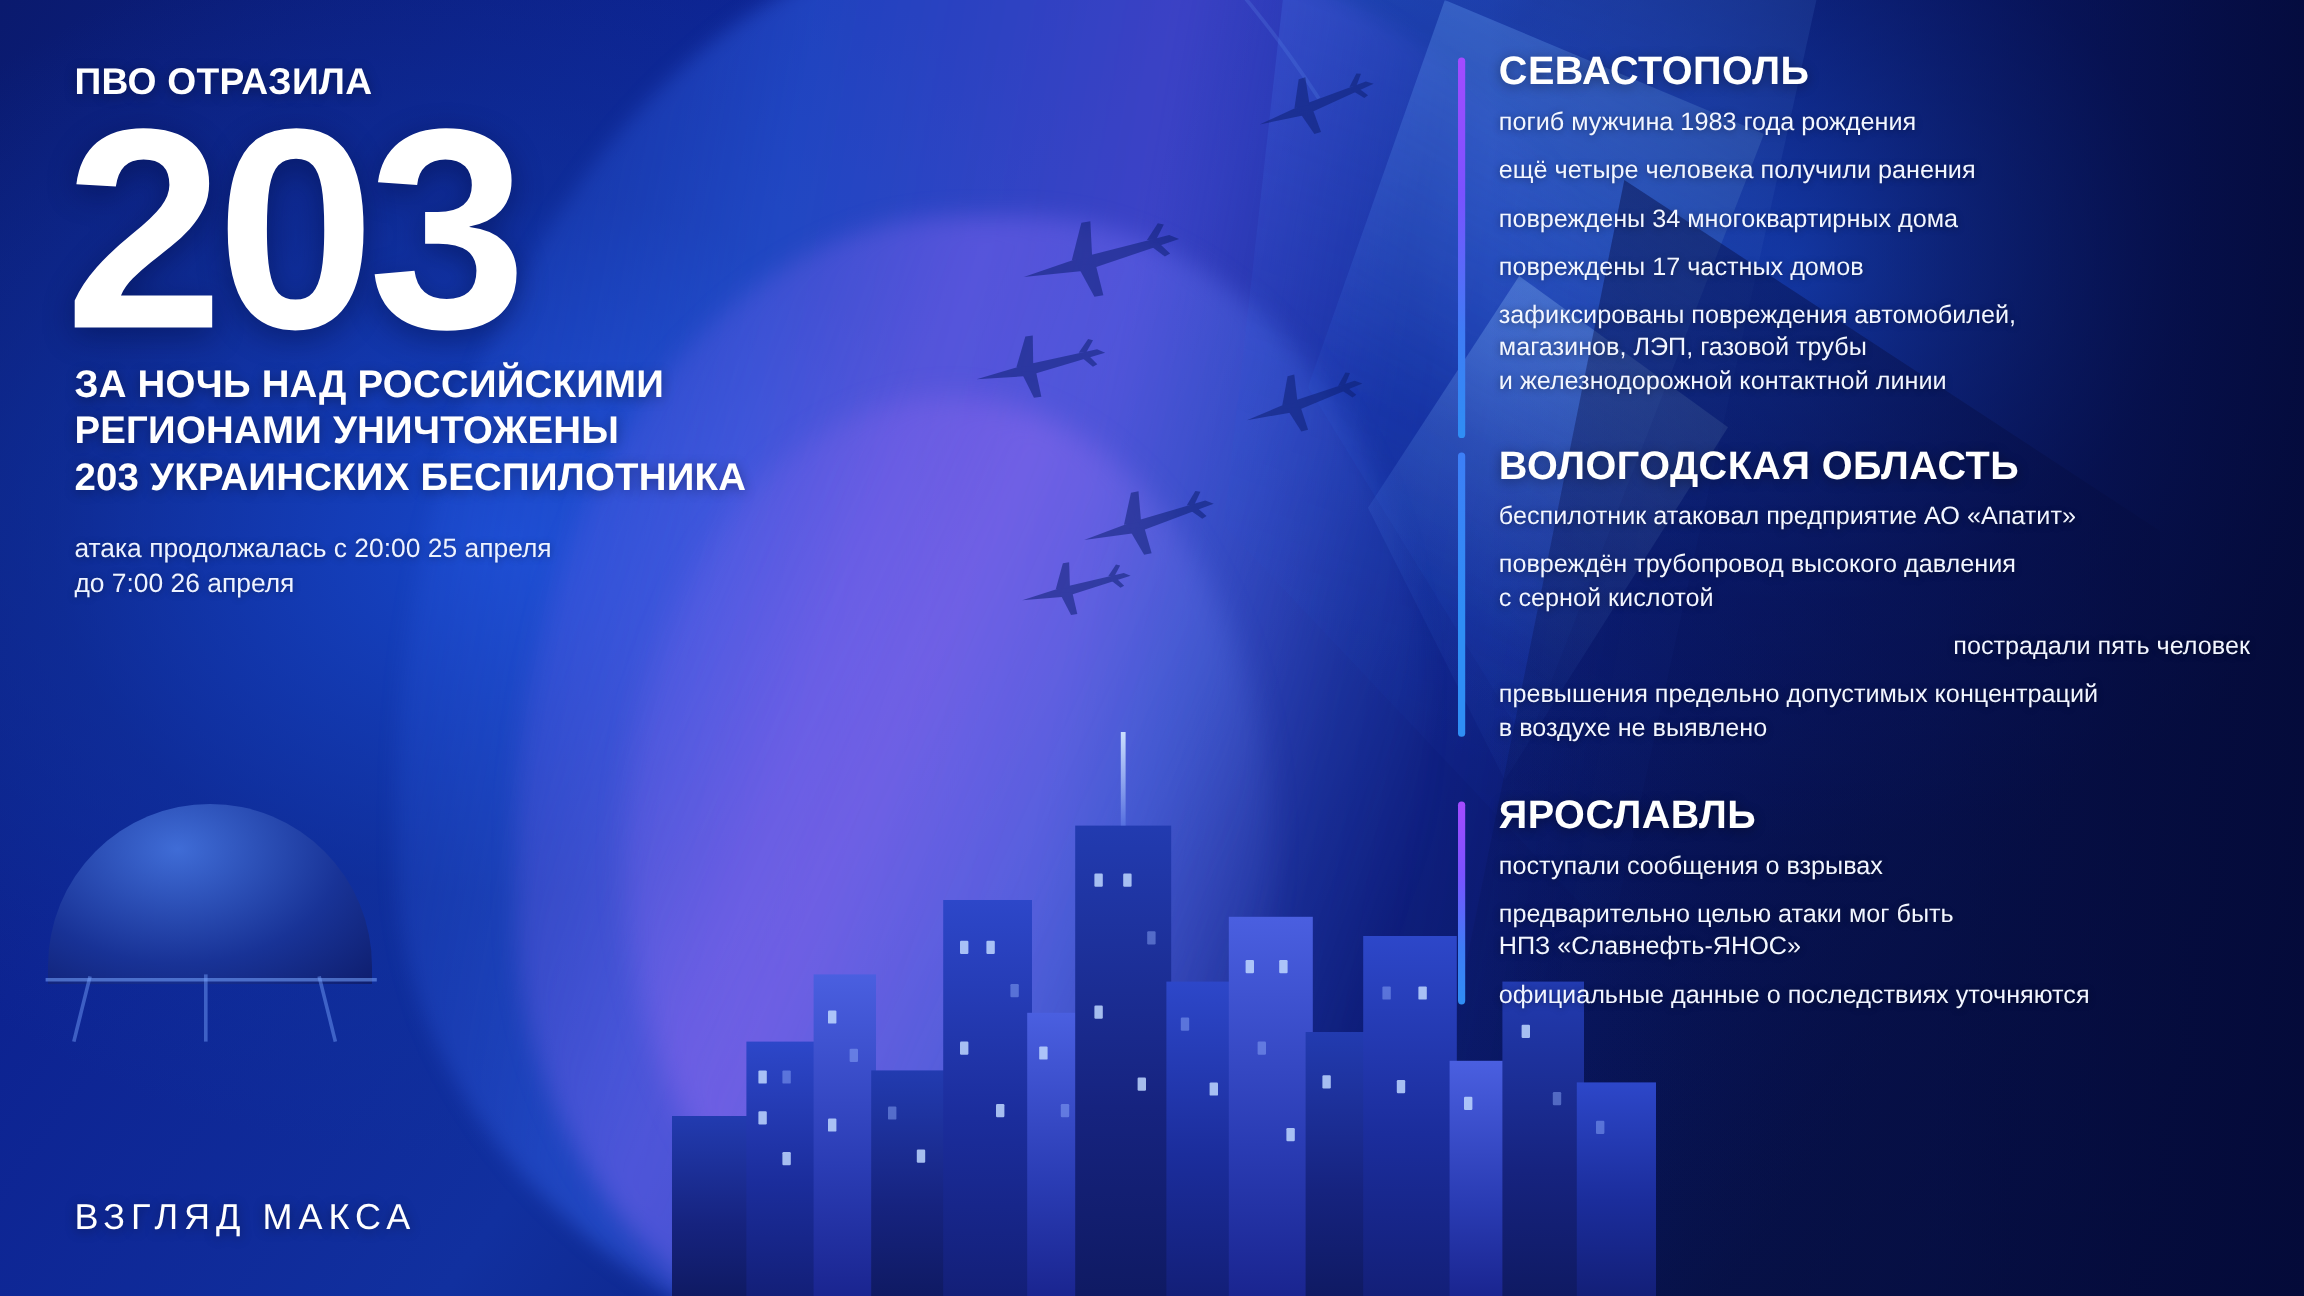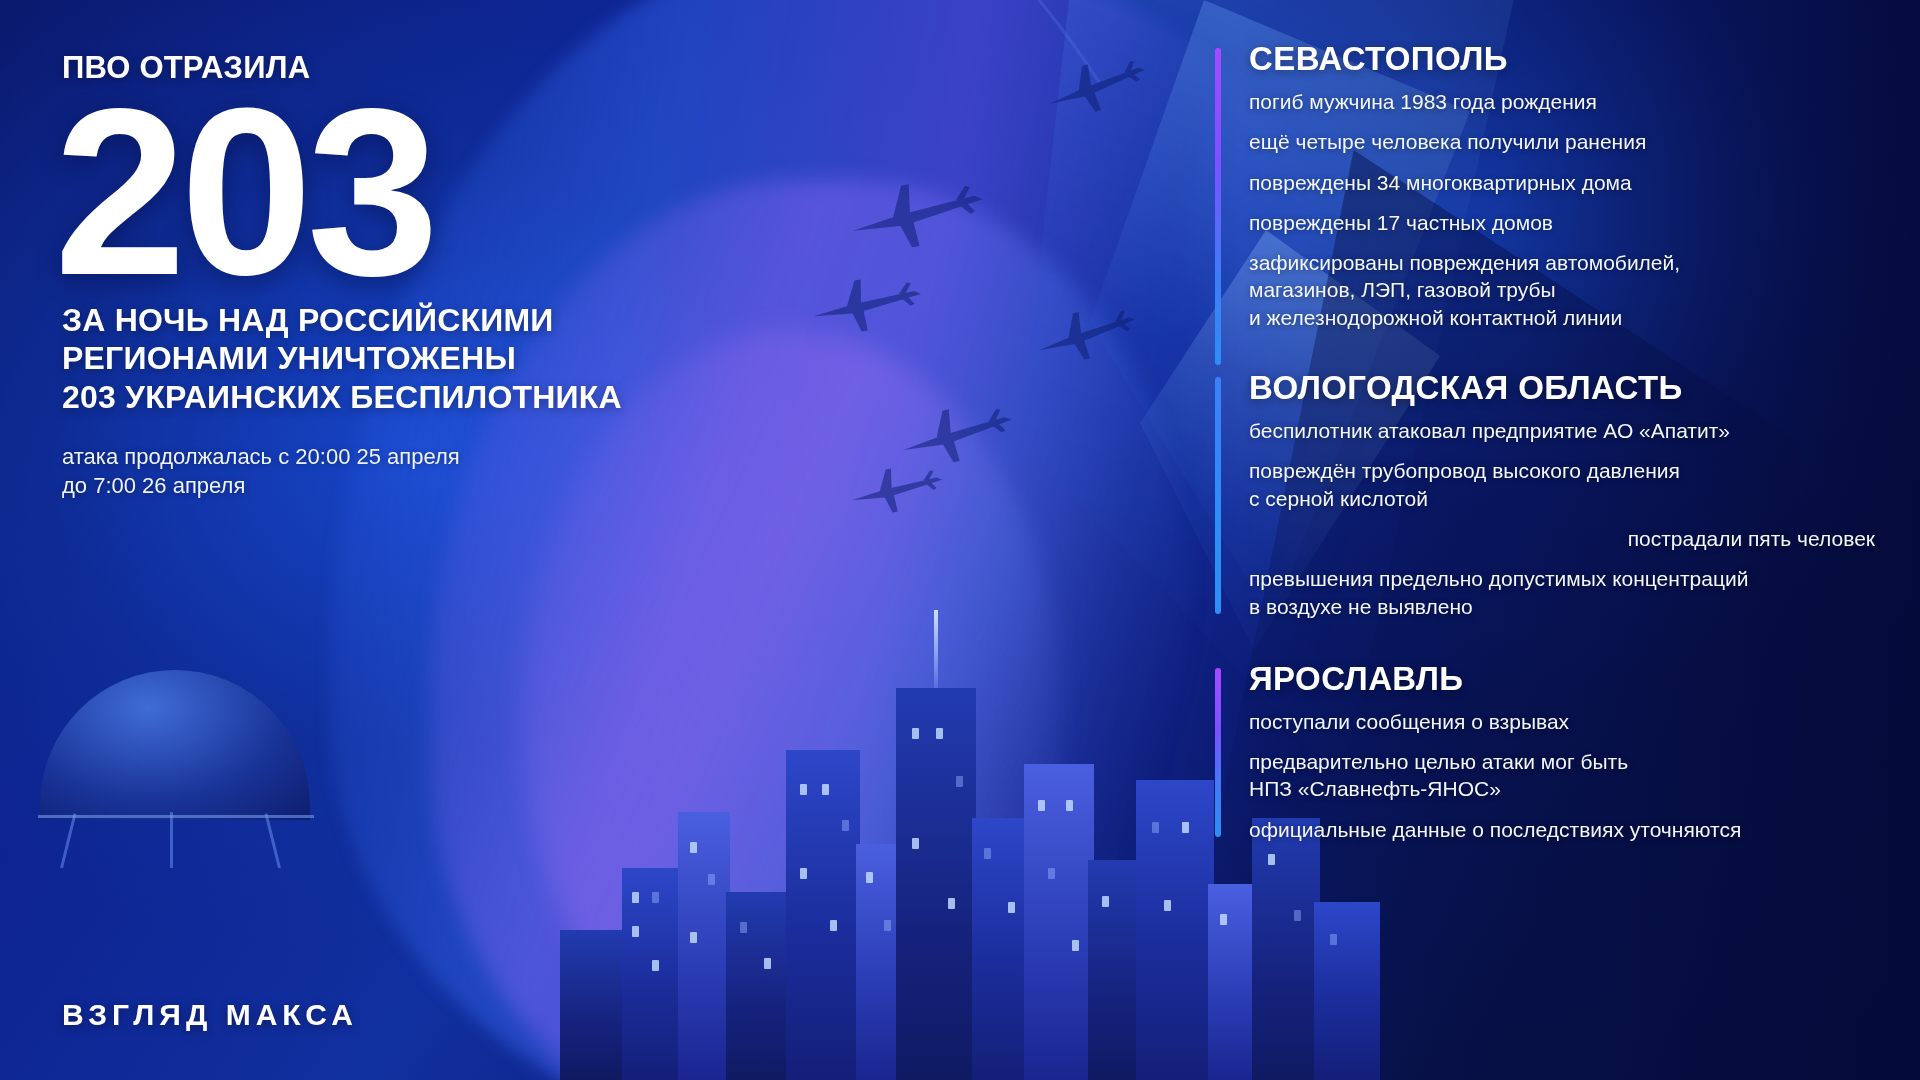--- a/index.html
+++ b/index.html
@@ -77,21 +77,21 @@
   
   .left{position:absolute;left:62px;top:50px;width:680px;z-index:6;}
   .kicker{color:#fff;font-size:31px;font-weight:700;line-height:1.17;letter-spacing:.2px;
           text-transform:uppercase;text-shadow:0 2px 10px rgba(0,0,0,.35);}
   .bignum{color:#fff;font-size:238px;font-weight:700;line-height:.86;letter-spacing:-6px;
           margin:4px 0 6px -8px;text-shadow:0 6px 26px rgba(0,10,60,.45);}
   .subhead{color:#fff;font-size:32px;font-weight:700;line-height:1.2;letter-spacing:.2px;
            text-transform:uppercase;text-shadow:0 2px 10px rgba(0,0,0,.35);}
   .para{color:#eef3ff;font-size:22px;font-weight:400;line-height:1.32;margin-top:26px;
         text-shadow:0 1px 6px rgba(0,0,0,.35);}
-  .brand{position:absolute;left:62px;bottom:48px;color:#fff;font-size:30px;font-weight:700;
+  .brand{position:absolute;left:62px;bottom:48px;color:#fff;font-size:30px;font-weight:400;
          letter-spacing:5px;z-index:6;text-shadow:0 2px 10px rgba(0,0,0,.4);}
 
   
   .right{position:absolute;left:1215px;top:40px;width:660px;z-index:6;}
   .section{position:relative;padding-left:34px;margin-bottom:26px;}
   .bar{position:absolute;left:0;top:8px;width:6px;border-radius:3px;}
   .bar.purple{background:linear-gradient(180deg,#a44bff 0%,#7a52ff 36%,#3f7cf5 72%,#2f8ef5 100%);}
   .bar.blue{background:linear-gradient(180deg,#3d7ff7 0%,#2f8ef5 60%,#2f8ef5 100%);}
   .sect-title{color:#fff;font-size:33px;font-weight:700;letter-spacing:.4px;
               text-transform:uppercase;margin:0 0 10px 0;text-shadow:0 2px 10px rgba(0,0,0,.4);}

